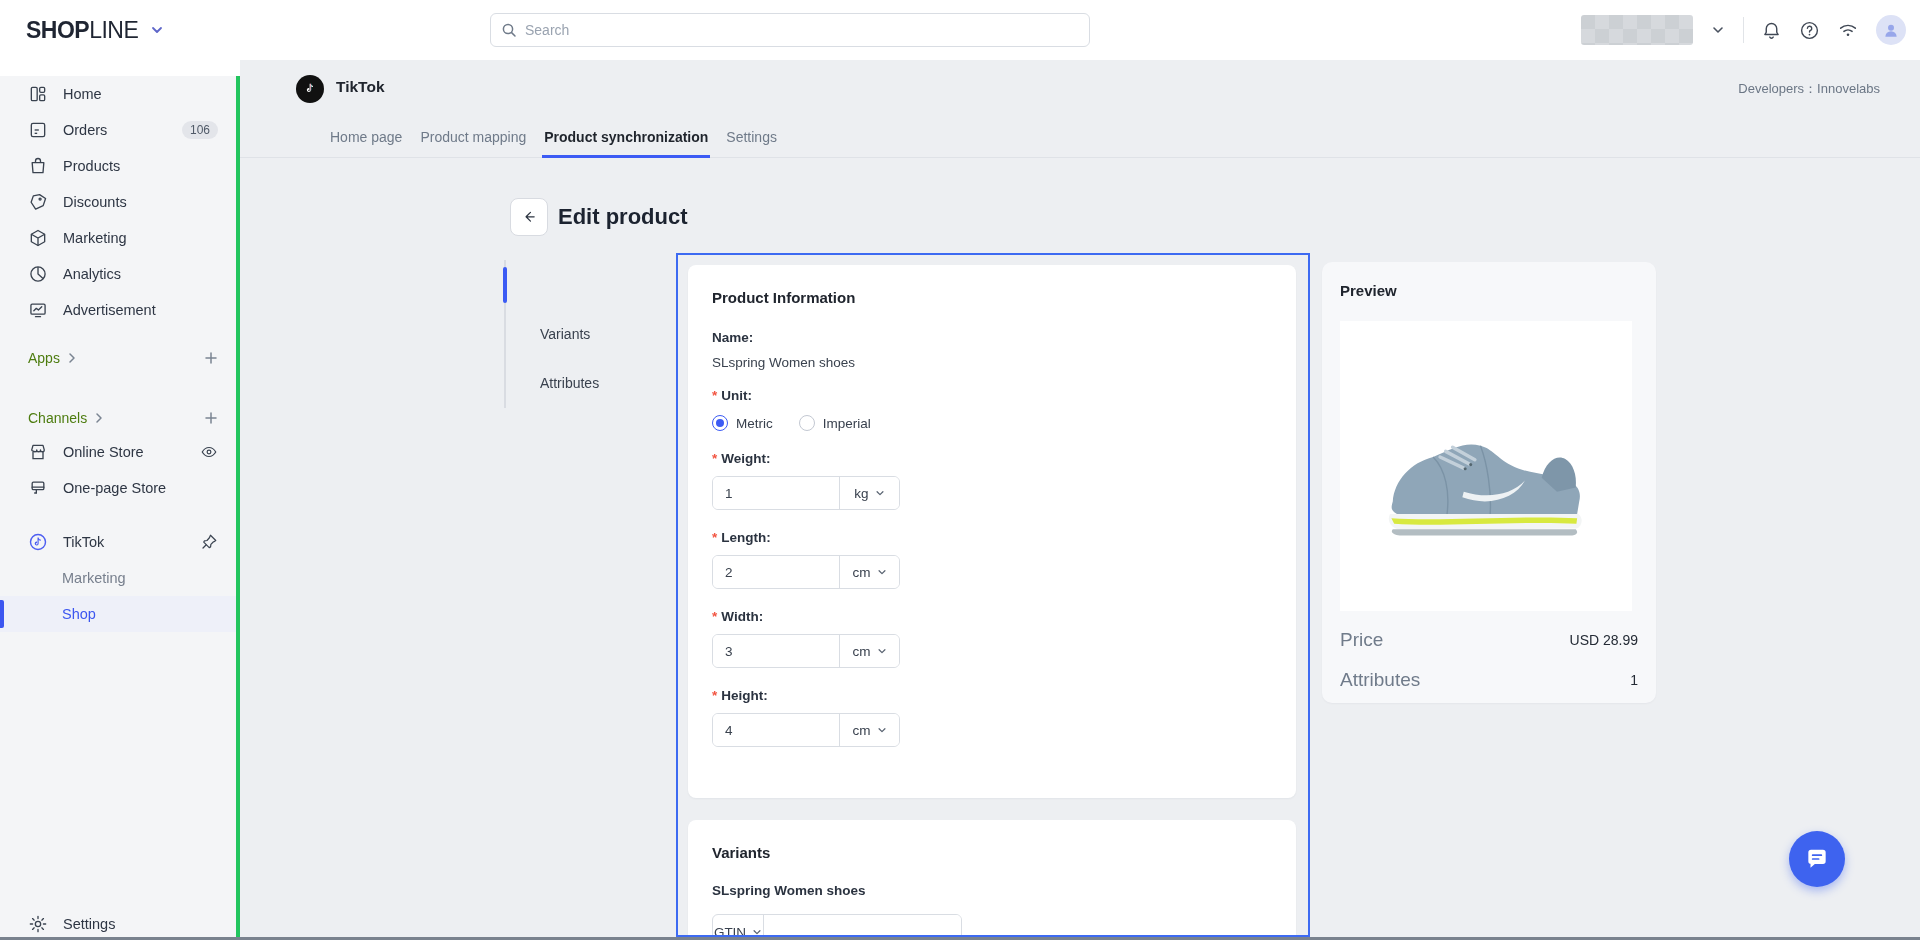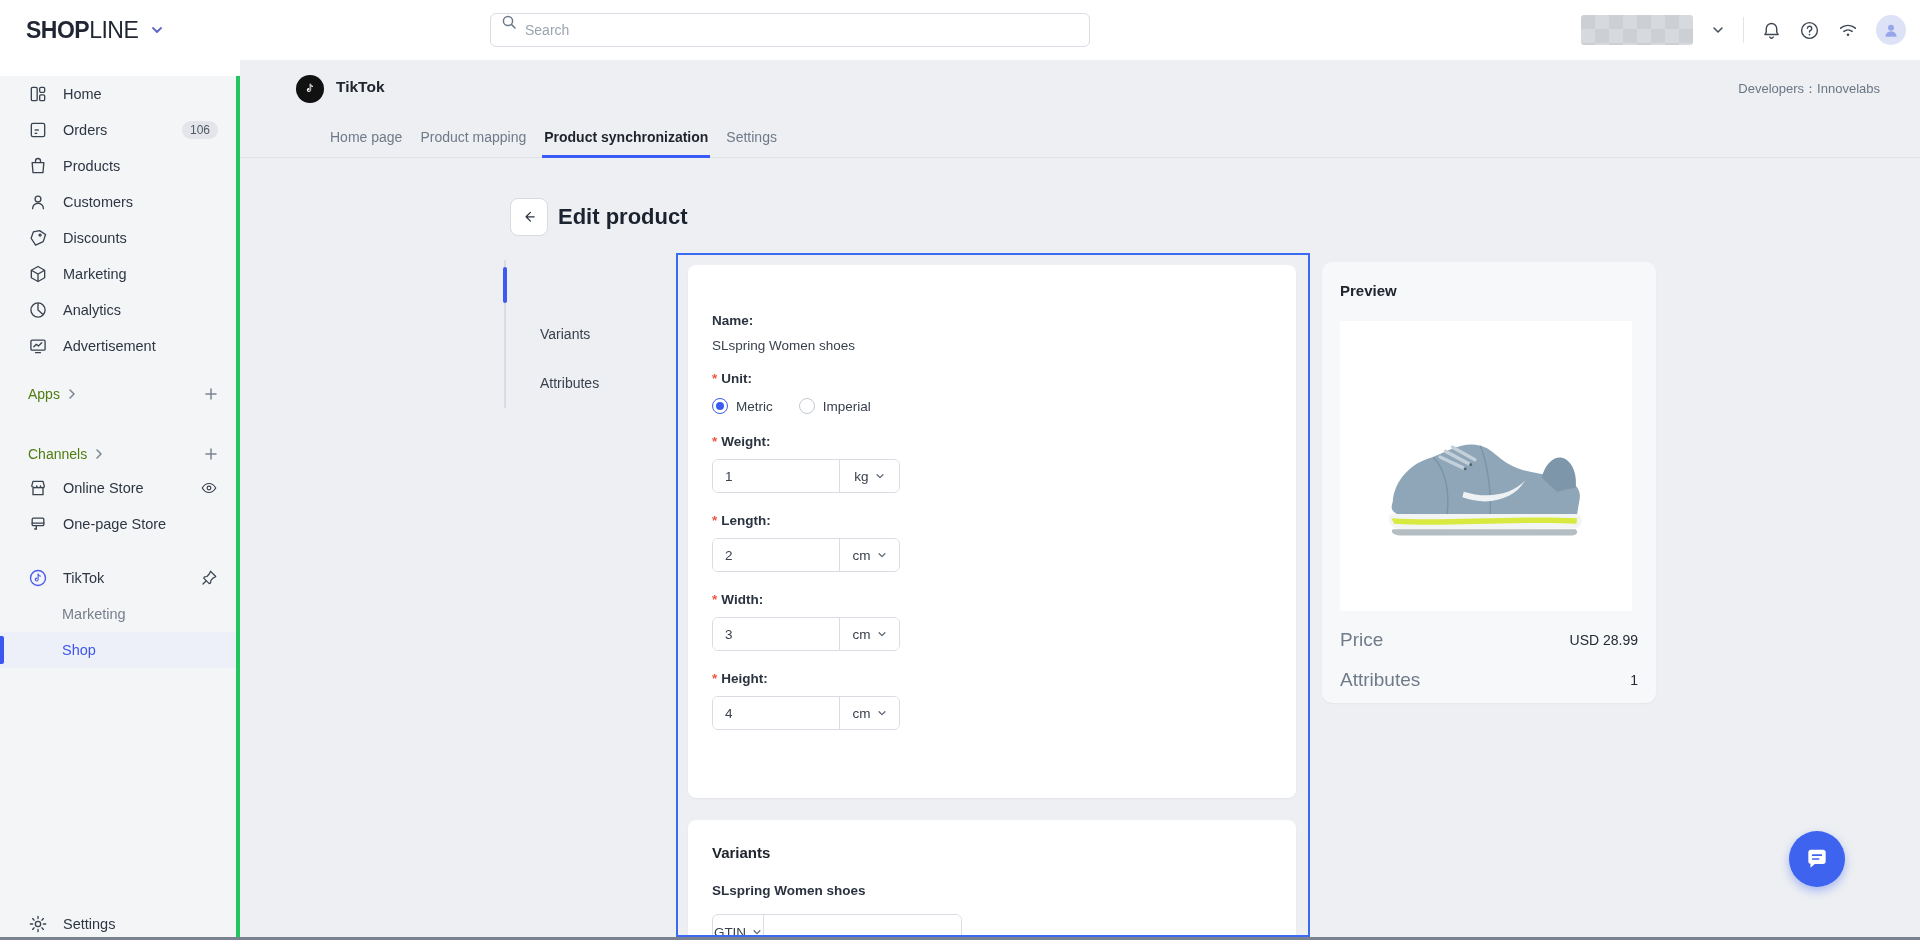--- a/index.html
+++ b/index.html
@@ -6,21 +6,21 @@
   html,body { width:1920px; height:940px; overflow:hidden; }
   body { font-family:"Liberation Sans", sans-serif; background:#ffffff; position:relative; color:#2b3340; }
   svg { display:block; }
 
   
   .topbar { position:absolute; left:0; top:0; width:1920px; height:60px; background:#ffffff; z-index:5; }
   .logo-wrap { position:absolute; left:26px; top:0; height:60px; display:flex; align-items:center; gap:12px; }
   .logo { font-size:23px; color:#1f2532; letter-spacing:-0.5px; }
   .logo .bold { font-weight:800; }
   .logo .light { font-weight:400; }
-  .search-box { position:absolute; left:490px; top:13px; width:600px; height:34px; background:#fff; border:1px solid #d9dde3; border-radius:6px; display:flex; padding:0 10px; gap:8px; }
+  .search-box { position:absolute; left:490px; top:13px; width:600px; height:34px; background:#fff; border:1px solid #d9dde3; border-radius:6px; display:flex; align-items:center; padding:0 10px; gap:8px; }
   .search-box input { border:none; outline:none; flex:1; font-size:14px; font-family:inherit; color:#3a424e; background:transparent; }
   .search-box input::placeholder { color:#9aa3b0; }
   .top-right { position:absolute; right:14px; top:0; height:60px; display:flex; align-items:center; gap:17px; }
   .mosaic { width:112px; height:30px; border-radius:3px;
             background:repeating-conic-gradient(#d0d3d8 0% 25%, #c4c8cd 0% 50%) 0 0 / 28px 28px; opacity:.85; }
   .v-divider { width:1px; height:26px; background:#e1e4e8; }
   .avatar { width:30px; height:30px; border-radius:50%; background:#dde2f6; display:flex; align-items:center; justify-content:center; }
   .icon-btn { display:flex; align-items:center; justify-content:center; cursor:pointer; }
 
   
@@ -177,29 +177,20 @@
   <div class="side-item">
     <span>
         <svg width="20" height="20" viewBox="0 0 24 24" fill="none" stroke="#3a4350" stroke-width="1.6">
           <path d="M5 8h14l-1 12H6L5 8z" stroke-linejoin="round"></path>
           <path d="M9 8V6a3 3 0 0 1 6 0v2"></path>
         </svg>
       </span>
     <span>Products</span>
   </div>
 
-  <div class="side-item">
-    <span>
-        <svg width="20" height="20" viewBox="0 0 24 24" fill="none" stroke="#3a4350" stroke-width="1.6">
-          <circle cx="12" cy="8.5" r="3.5"></circle>
-          <path d="M5.5 20a6.5 6.5 0 0 1 13 0" stroke-linecap="round"></path>
-        </svg>
-      </span>
-    <span>Customers</span>
-  </div>
 
   <div class="side-item">
     <span>
         <svg width="20" height="20" viewBox="0 0 24 24" fill="none" stroke="#3a4350" stroke-width="1.6">
           <path d="M12 3l8 3-1 9-8 6-7-7 1-8 7-3z" stroke-linejoin="round" transform="rotate(12 12 12)"></path>
           <circle cx="14.5" cy="8.5" r="1.2"></circle>
         </svg>
       </span>
     <span>Discounts</span>
   </div>
@@ -354,20 +345,21 @@
   <h1 class="page-title">Edit product</h1>
 
   <div class="mini-nav-line"></div>
   <div class="mini-nav-active"></div>
   <div class="mini-nav-label" style="top:266px;">Variants</div>
   <div class="mini-nav-label" style="top:315px;">Attributes</div>
 
   <div class="selection-region">
 
     <section class="card product-info">
+      <div class="card-title">Product Information</div>
 
       <div class="field-block" style="margin-top:24px;">
         <div class="field-label">Name:</div>
         <div class="name-value">SLspring Women shoes</div>
       </div>
 
       <div class="field-block" style="margin-top:18px;">
         <div class="field-label"><span class="req">*</span><span>Unit:</span></div>
         <div class="radio-row">
           <label class="radio-opt">

